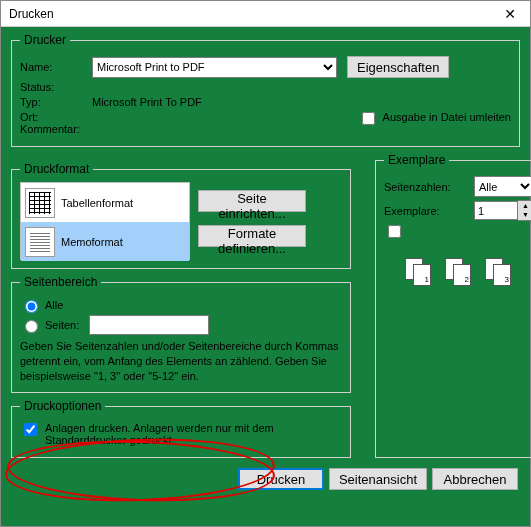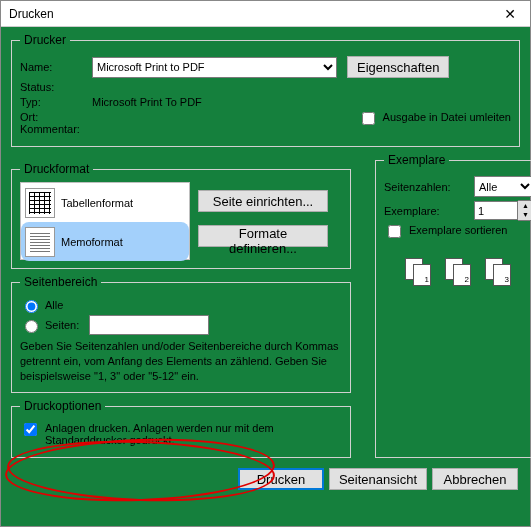--- a/index.html
+++ b/index.html
@@ -97,21 +97,20 @@
   width: 170px;
   height: 78px;
 }
 .format-item {
   display: flex;
   align-items: center;
   height: 39px;
   padding: 0 4px;
   gap: 6px;
   cursor: pointer;
-  border-radius: 8px;
 }
 .format-item.selected {
   background: #a3d0fb;
 }
 .format-icon {
   width: 30px;
   height: 30px;
   border: 1px solid #999;
   background: #fff;
   position: relative;
@@ -134,21 +133,21 @@
   display: flex;
   gap: 8px;
   align-items: flex-start;
 }
 .format-buttons {
   display: flex;
   flex-direction: column;
   gap: 13px;
   padding-top: 8px;
 }
-.format-buttons .btn { width: 130px; min-width: 0; }
+.format-buttons .btn { width: 108px; min-width: 0; }
 .copies-row {
   display: flex;
   align-items: center;
   margin: 3px 0;
 }
 .copies-row .label { width: 90px; }
 .num-input {
   width: 70px;
   height: 19px;
   border: 1px solid #7a7a7a;
@@ -325,21 +324,20 @@
           <div class="copies-row">
             <span class="label">Exemplare:</span>
             <input type="text" class="num-input" style="width: 44px;" value="1">
             <div class="spinner">
               <button>▲</button>
               <button>▼</button>
             </div>
           </div>
           <div class="checkbox-row">
             <input type="checkbox" style="">
-            <label>Exemplare sortieren</label>
           </div>
           <div class="collate-preview">
             <div class="collate-group">
                 <div class="page p1">1</div>
                 <div class="page p2">1</div>
               </div>
             <div class="collate-group">
                 <div class="page p1">2</div>
                 <div class="page p2">2</div>
               </div>

